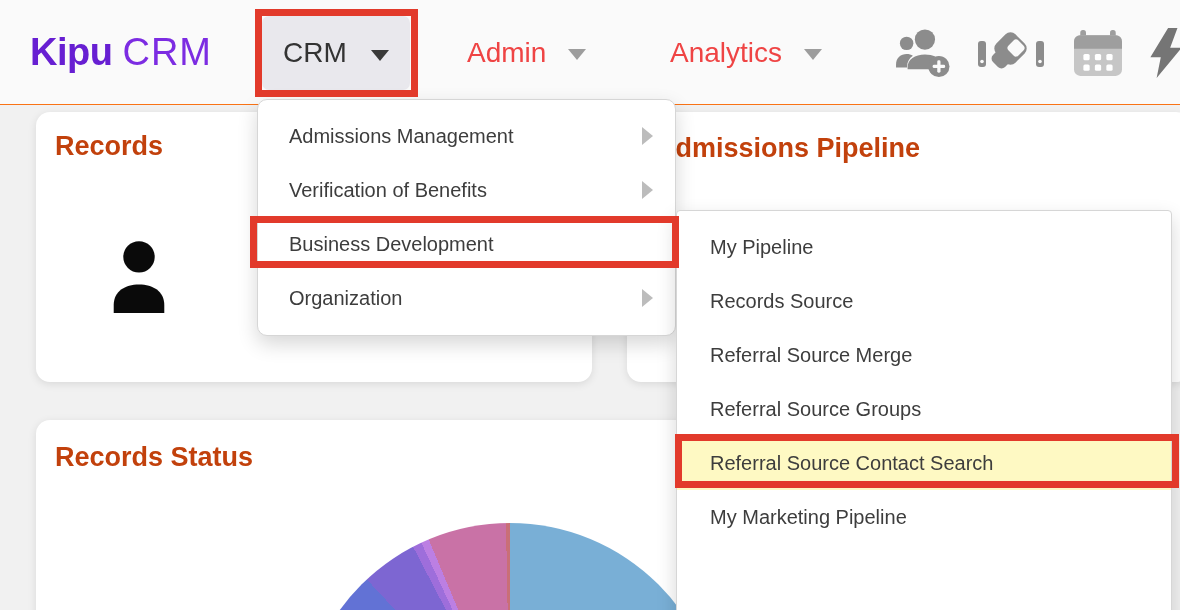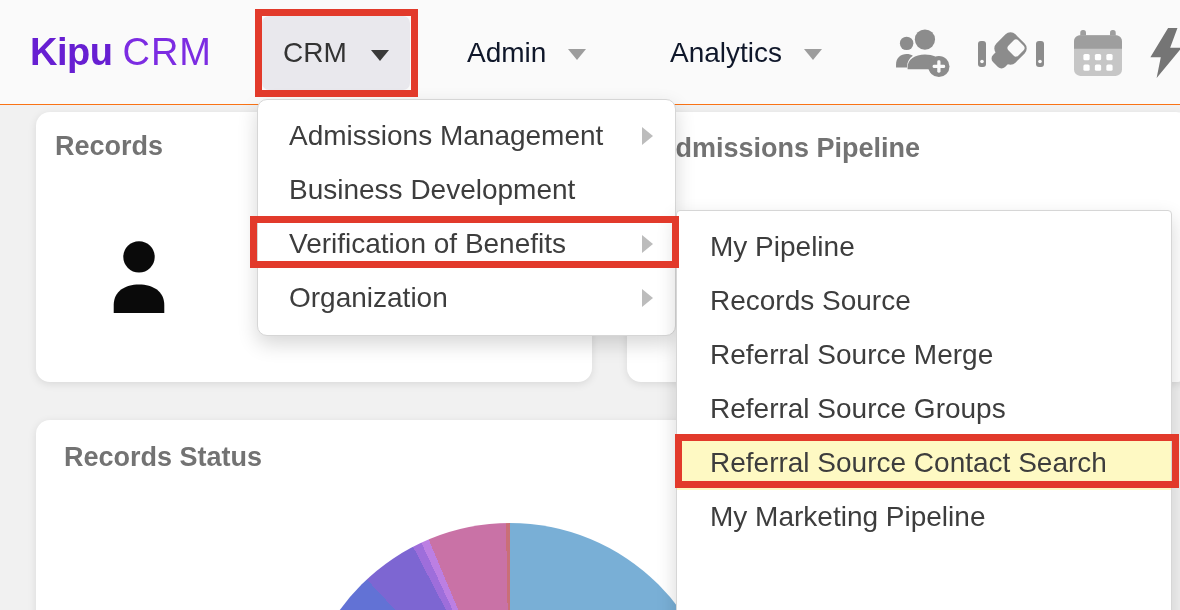--- a/index.html
+++ b/index.html
@@ -14,62 +14,62 @@
   
   .navbar {
     position:absolute; left:0; top:0; width:1180px; height:105px;
     background:#fafafa; border-bottom:1px solid #f97316; z-index:5;
   }
   .logo { position:absolute; left:30px; top:0; height:105px; display:flex; align-items:center; }
   .logo .logo-primary { font-size:38px; font-weight:700; color:#671fd2; letter-spacing:-.5px; }
   .logo .logo-secondary { font-size:38px; font-weight:300; color:#7c2ce2; margin-left:10px; letter-spacing:1px; }
 
   .nav-item { position:absolute; top:0; height:105px; display:flex; align-items:center; gap:22px;
-              font-size:28px; color:#0f172a; cursor:pointer; }
+              font-size:28px; color:#ef4444; cursor:pointer; }
   .nav-item .caret-down { width:0; height:0; border-left:9px solid transparent;
               border-right:9px solid transparent; border-top:11px solid #9d9d9d; margin-top:4px; }
   .nav-crm { left:262px; top:16px; height:74px; width:148px; background:#e9e8ed; border-radius:7px;
              justify-content:center; gap:24px; color:#333; }
   .nav-crm .caret-down { border-top-color:#3a3a3a; }
   .nav-admin { left:467px; }
   .nav-analytics { left:670px; }
 
   .nav-icon { position:absolute; top:0; height:105px; display:flex; align-items:center; cursor:pointer; }
   .icon-person-add { left:894px; }
   .icon-handshake { left:978px; }
   .icon-calendar { left:1074px; }
   .icon-bolt { left:1150px; }
 
   
   .card { position:absolute; background:#ffffff; border-radius:14px;
           box-shadow:0 2px 8px rgba(0,0,0,.10); z-index:1; }
   .card-records { left:36px; top:112px; width:556px; height:270px; }
   .card-admissions { left:627px; top:112px; width:563px; height:270px; }
   .card-status { left:36px; top:420px; width:1110px; height:250px; }
-  .card-title { position:absolute; font-size:27px; font-weight:700; color:#737373; }
+  .card-title { position:absolute; font-size:27px; font-weight:700; color:#c2410c; }
   .card-records .card-title { left:19px; top:19px; }
   .card-admissions .card-title { left:29px; top:21px; }
-  .card-status .card-title { left:19px; top:22px;margin-left:9px; }
+  .card-status .card-title { left:19px; top:22px; }
   .records-person { position:absolute; left:62px; top:122px; }
 
   
   .pie {
     position:absolute; left:300px; top:523px; width:420px; height:420px;
     border-radius:50%; z-index:2;
   }
 
   
   .menu-panel {
     position:absolute; background:#ffffff; border:1px solid #d6d6d6;
     box-shadow:0 8px 20px rgba(0,0,0,.16); z-index:10; padding:9px 0;
   }
   .dropdown-crm { left:257px; top:99px; width:419px; height:237px; border-radius:10px; }
   .submenu-bd { left:676px; top:210px; width:496px; height:420px; border-radius:4px; }
   .menu-item { position:relative; height:54px; display:flex; align-items:center;
-               font-size:28px; color:#3d3d3d; cursor:pointer; }
+               font-size:20px; color:#3d3d3d; cursor:pointer; }
   .dropdown-crm .menu-item { padding:0 22px 0 31px; }
   .submenu-bd .menu-item { padding:0 22px 0 33px; }
   .menu-item .caret-right { margin-left:auto; width:0; height:0;
       border-top:9px solid transparent; border-bottom:9px solid transparent;
       border-left:11px solid #bcbcbc; }
   .menu-item.hovered { background:#fef9c3; }
 
   
   .annotation { position:absolute; border:7px solid var(--ann, #e23a2b); z-index:50; pointer-events:none; }
   .ann-crm  { left:255px; top:9px;   width:163px; height:88px; }
@@ -162,25 +162,25 @@
 </div>
 
 <div class="pie" style="background: conic-gradient(rgb(121, 175, 214) 0deg, rgb(121, 175, 214) 115deg, rgb(224, 224, 224) 115deg, rgb(224, 224, 224) 300deg, rgb(98, 114, 213) 300deg, rgb(98, 114, 213) 317deg, rgb(125, 102, 210) 317deg, rgb(125, 102, 210) 332.5deg, rgb(158, 110, 219) 332.5deg, rgb(158, 110, 219) 335deg, rgb(188, 127, 227) 335deg, rgb(188, 127, 227) 337.2deg, rgb(201, 114, 166) 337.2deg, rgb(201, 114, 166) 358.9deg, rgb(201, 111, 119) 358.9deg, rgb(201, 111, 119) 360deg);"></div>
 
 <div class="menu-panel dropdown-crm">
   <div class="menu-item">
     <span>Admissions Management</span>
     <span class="caret-right"></span>
   </div>
   <div class="menu-item">
-    <span>Business Development</span>
-  </div>
-  <div class="menu-item">
     <span>Verification of Benefits</span>
     <span class="caret-right"></span>
+  </div>
+  <div class="menu-item">
+    <span>Business Development</span>
   </div>
   <div class="menu-item">
     <span>Organization</span>
     <span class="caret-right"></span>
   </div>
 </div>
 
 <div class="menu-panel submenu-bd">
   <div class="menu-item">
     <span>My Pipeline</span>

